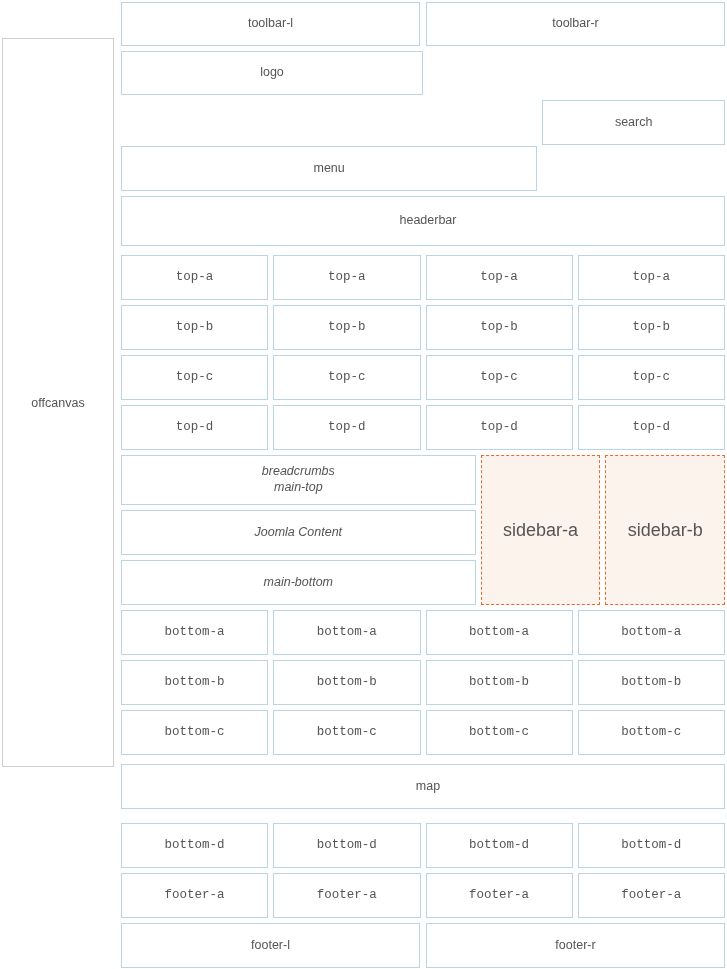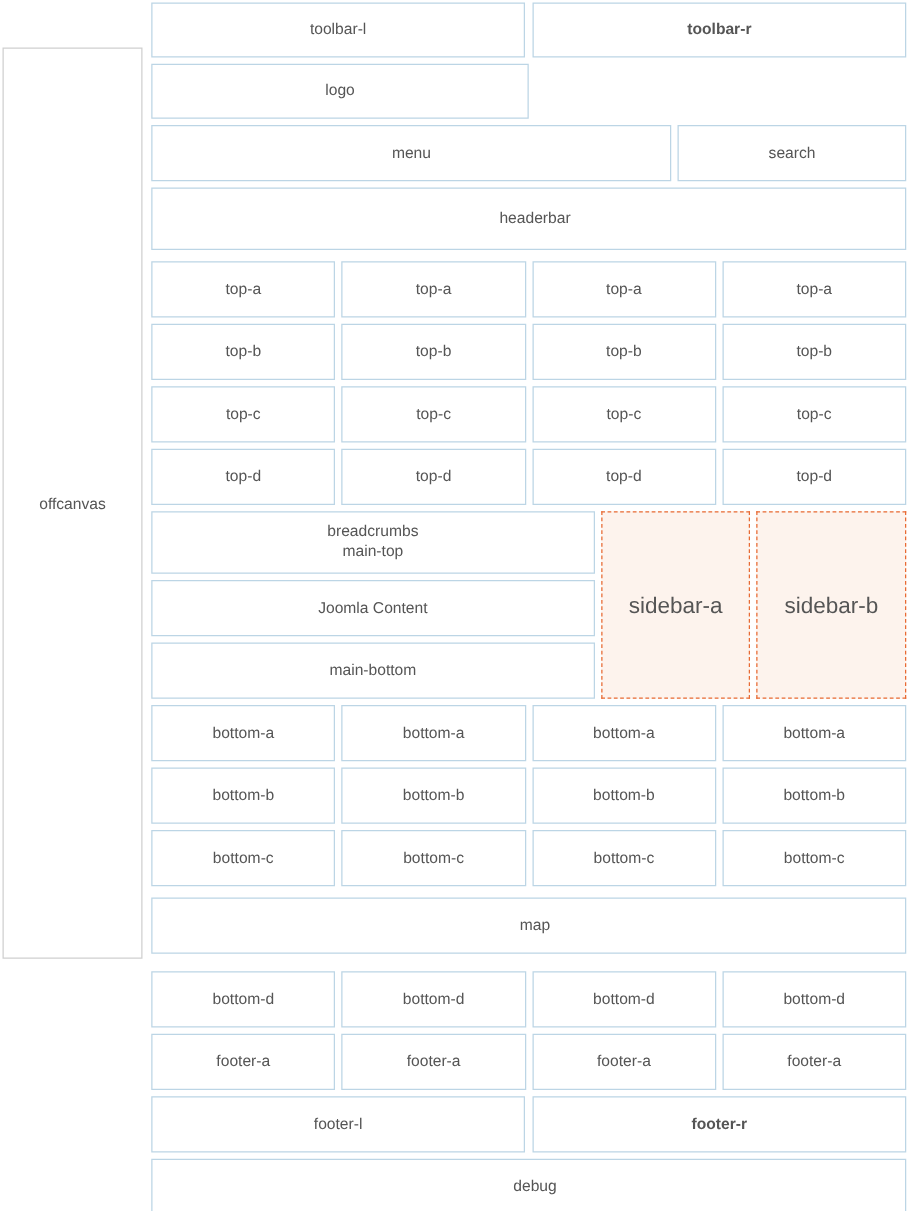--- a/index.html
+++ b/index.html
@@ -66,50 +66,51 @@
     align-items: center;
     justify-content: center;
     text-align: center;
     color: #555555;
     font-size: 12.5px;
     line-height: 1.25;
   }
 
   
   .row-2 .cell { width: 50%; }
-  .row-2 .cell + .cell { margin-left: 6px; font-weight: bold; }
-
-  
-  .row-4 .cell { width: 25%; }
+  .row-2 .cell + .cell { margin-left: 6px; }
+
+  
+  .row-4 .cell { width: 25%; font-family: Liberation Mono, monospace; }
   .row-4 .cell + .cell { margin-left: 5px; }
 
   
   .row-1 .cell { width: 100%; padding-left: 10px; }
 
   
-  .row-menu .cell-menu { width: 69.5%; }
+  .row-menu .cell-menu { width: 69.5%; margin-top: 46px; }
   .row-menu .cell-search { width: 30.5%; margin-left: 5px; }
 
   
   .cell-headerbar { height: 50px; }
   .cell-toolbar { height: 44px; }
   .cell-logo { height: 44px; }
   .cell-map { height: 45px; }
   .cell-debug { height: 45px; }
 
   
   .main-area {
     display: flex;
     width: 100%;
     margin-bottom: 5px;
   }
   .main-col {
     width: 59.2%;
     display: flex;
     flex-direction: column;
+    font-style: italic;
   }
   .main-col .cell { height: 45px; }
   .main-col .cell + .cell { margin-top: 5px; }
   .cell-breadcrumbs {
     height: 50px !important;
     flex-direction: column;
   }
   .cell-breadcrumbs span { display: block; }
 
   .sidebars {

